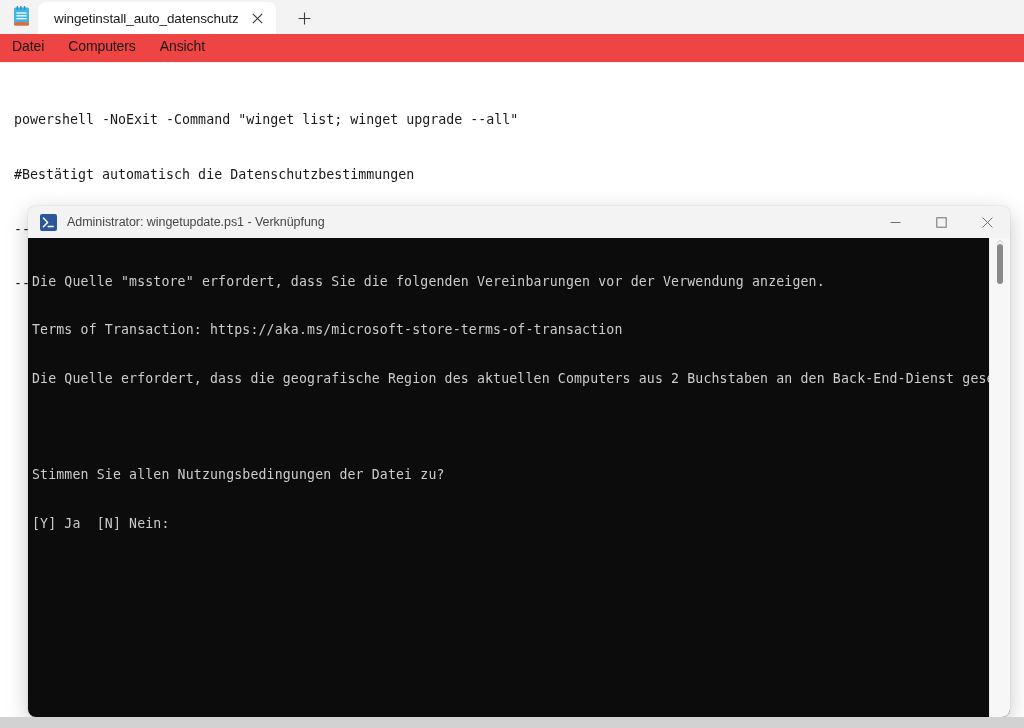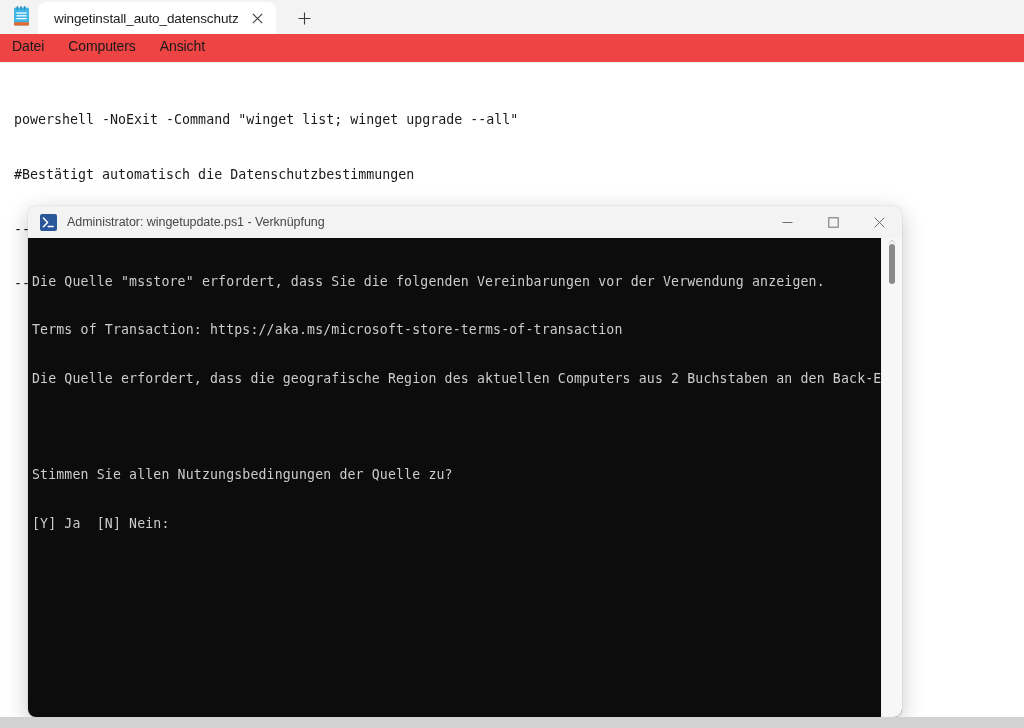--- a/index.html
+++ b/index.html
@@ -131,21 +131,21 @@
     overflow: hidden;
   }
 
   .editor-line { height: 18.2px; }
 
   
   .console-window {
     position: absolute;
     left: 28px;
     top: 206px;
-    width: 874px;
+    width: 982px;
     height: 511px;
     border-radius: 8px;
     background: #f3f3f3;
     box-shadow: 0 0 1px rgba(0,0,0,0.35), 0 6px 22px rgba(0,0,0,0.22);
     display: flex;
     flex-direction: column;
     overflow: hidden;
   }
 
   .console-titlebar {
@@ -333,21 +333,21 @@
         </div>
       </div>
     </div>
 
     <div class="console-body">
       <div class="console-text">
         <div class="console-line">Die Quelle "msstore" erfordert, dass Sie die folgenden Vereinbarungen vor der Verwendung anzeigen.</div>
         <div class="console-line">Terms of Transaction: https://aka.ms/microsoft-store-terms-of-transaction</div>
         <div class="console-line">Die Quelle erfordert, dass die geografische Region des aktuellen Computers aus 2 Buchstaben an den Back-End-Dienst gesen</div>
         <div class="console-line"></div>
-        <div class="console-line">Stimmen Sie allen Nutzungsbedingungen der Quelle zu?</div>
+        <div class="console-line">Stimmen Sie allen Nutzungsbedingungen der Datei zu?</div>
         <div class="console-line">[Y] Ja  [N] Nein:</div>
       </div>
 
       <div class="console-scrollbar">
         <div class="scroll-arrow">
           <svg width="8" height="5" viewBox="0 0 8 5">
               <path d="M0.6 4.4 L4 1 L7.4 4.4" stroke="#c4c4c4" stroke-width="0.9" fill="none"></path>
             </svg>
         </div>
         <div class="scroll-thumb"></div>

